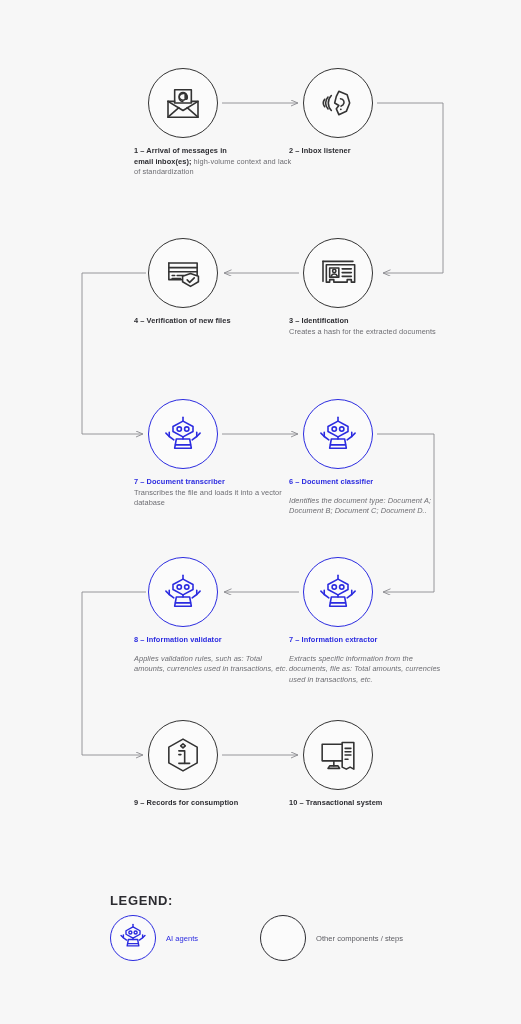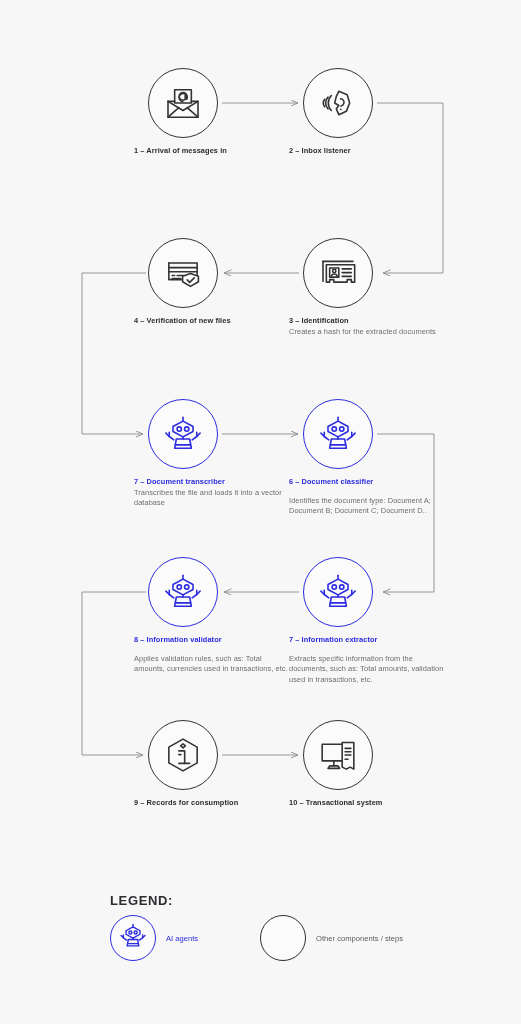--- a/index.html
+++ b/index.html
@@ -34,21 +34,21 @@
     color:#6d6d72;
     letter-spacing:0.01em;
   }
   .label .title{
     font-weight:bold;
     color:#2c2c31;
     display:block;
   }
   .node.ai .label .title{color:#2B2BE0;}
   .label .desc{display:block;}
-  .label .desc.gap{margin-top:8px;}
+  .label .desc.gap{margin-top:8px;font-style:italic;}
   .label .title-inline{font-weight:bold;color:#2c2c31;}
 
   
   #legend{position:absolute;left:110px;top:893px;width:400px;}
   #legend .legend-heading{
     font-size:13px;font-weight:bold;color:#2c2c31;letter-spacing:0.05em;
   }
   #legend .legend-row{
     position:absolute;top:22px;left:0;display:flex;align-items:center;
   }
@@ -108,20 +108,21 @@
           <path d="M6 22 L6 41 L42 41 L42 22 L34 22"></path>
           <path d="M6 22 L14 22"></path>
           <path d="M6 22 L24 33 L42 22"></path>
           <path d="M6 41 L19 29.5"></path>
           <path d="M42 41 L29 29.5"></path>
         </svg>
       </span>
     </div>
     <div class="label">
       <span class="title">1 – Arrival of messages in</span>
+      <span><span class="title-inline">email inbox(es);</span><span> high-volume context and lack of standardization</span></span>
     </div>
   </div>
 
   <div class="node dark" style="left:303px;top:68px;">
     <div class="circle">
       <span>
         <svg width="40" height="40" viewBox="0 0 48 48" fill="none" stroke="#333" stroke-width="1.9" stroke-linejoin="round" stroke-linecap="round">
           <path d="M25 10 L35 14 L38 24 L34 34 L25 38 L22 31 L25 27 L20 24 L22 16 Z"></path>
           <path d="M27 19 a4.2 4.2 0 0 1 3 7.2 l-2.4 1.6"></path>
           <circle cx="27.4" cy="31.6" r="1.1" fill="#333" stroke="none"></circle>
@@ -264,21 +265,21 @@
           <path d="M15 37 L33 37"></path>
           <path d="M13 31 L7.5 27 L7.5 22"></path>
           <path d="M7.5 27 L3.5 23"></path>
           <path d="M35 31 L40.5 27 L40.5 22"></path>
           <path d="M40.5 27 L44.5 23"></path>
         </svg>
       </span>
     </div>
     <div class="label">
       <span class="title">7 – Information extractor</span>
-      <span class="desc gap">Extracts specific information from the documents, such as: Total amounts, validation used in transactions, etc.</span>
+      <span class="desc gap">Extracts specific information from the documents, file as: Total amounts, currencies used in transactions, etc.</span>
     </div>
   </div>
 
   <div class="node dark" style="left:148px;top:720px;">
     <div class="circle">
       <span>
         <svg width="40" height="40" viewBox="0 0 48 48" fill="none" stroke="#333" stroke-width="1.9" stroke-linejoin="round" stroke-linecap="round">
           <path d="M24 5 L41 14.5 L41 33.5 L24 43 L7 33.5 L7 14.5 Z"></path>
           <path d="M24 10.5 L26.8 13 L24 15.5 L21.2 13 Z"></path>
           <path d="M19 19 L26 19 L26 34"></path>

